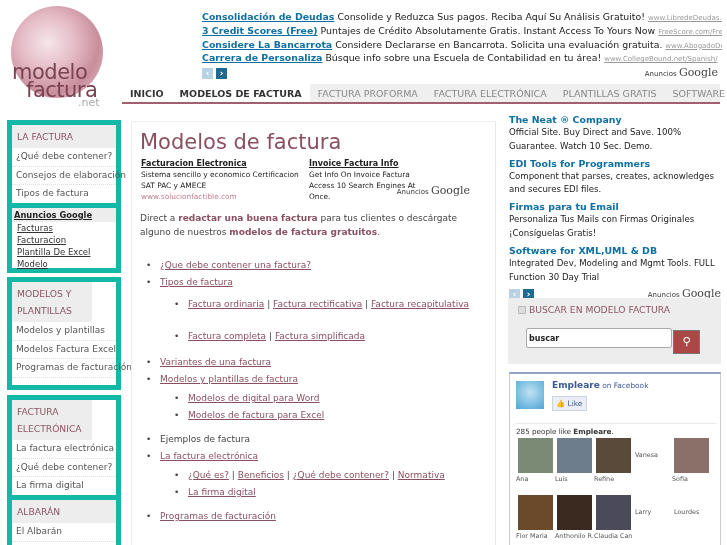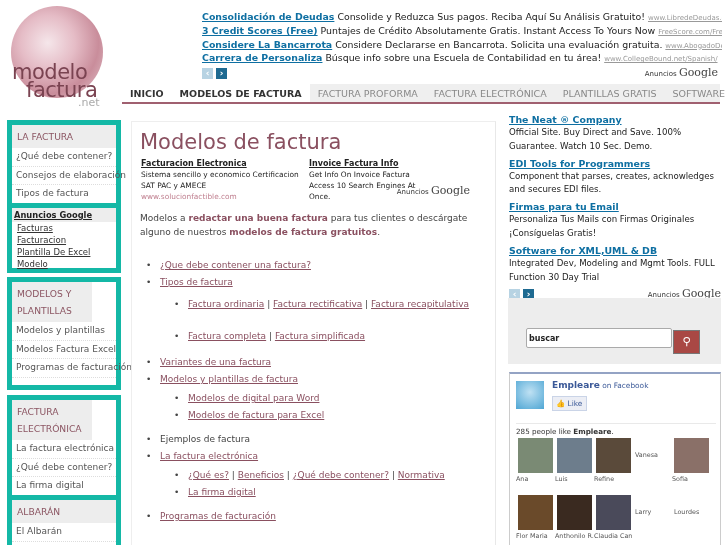--- a/index.html
+++ b/index.html
@@ -46,21 +46,21 @@
 .inads .adsby{position:absolute;right:22px;top:27px}
 .intro{font-size:9px;line-height:14px;color:#444;margin-top:11px;margin-left:1px}
 .intro b{color:#8a5060}
 ul.lst{list-style:none;margin-left:7px}
 ul.lst li{font-size:9px;line-height:17px;position:relative;padding-left:14px;color:#444}
 ul.lst li::before{content:"•";position:absolute;left:0;color:#444}
 ul.lst a{color:#8a5060;text-decoration:underline}
 ul.sub{list-style:none;margin-left:14px}
 
 #rads{left:509px;top:113px;width:212px}
-.rad .h{font-size:9.4px;font-weight:bold;color:#0e6fa2;text-decoration:underline;line-height:13px}
+.rad .h{font-size:9.4px;font-weight:bold;color:#0e6fa2;line-height:13px}
 .rad .d{font-size:8.6px;line-height:13.8px;color:#222}
 .rad{margin-bottom:3px}
 
 #search{left:508px;top:298px;width:213px;height:66px;background:#ededed}
 #search .t{position:absolute;left:10px;top:6px;font-size:9.2px;color:#8c5663;white-space:nowrap}
 #search .t i{display:inline-block;width:8px;height:8px;border:1px solid #bbb;background:#ddd;margin-right:3px;vertical-align:-1px}
 #search input{position:absolute;left:18px;top:30px;width:146px;height:20px;border:1px solid #aaa;border-radius:2px;font-size:8px;padding-left:2px;font-family:"DejaVu Sans",sans-serif;color:#222;font-weight:bold}
 #search .btn{position:absolute;left:165px;top:32px;width:27px;height:24px;background:#a94844;border:1px solid #777;color:#fff;font-size:11px;text-align:center;line-height:22px}
 
 #fb{left:509px;top:372px;width:212px;height:180px;border:1px solid #ccc;border-top:2px solid #94a3c4;background:#fff;overflow:hidden}
@@ -155,21 +155,21 @@
       <div>Sistema sencillo y economico Certificacion SAT PAC y AMECE</div>
       <div class="u">www.solucionfactible.com</div>
     </div>
     <div class="inad" style="margin-left:0;width:110px">
       <div class="h">Invoice Factura Info</div>
       <div>Get Info On Invoice Factura Access 10 Search Engines At Once.</div>
 
     </div>
     <div class="adsby" style="right:18px;top:26px"><span>Anuncios</span> <b>Google</b></div>
   </div>
-  <p class="intro"><span>Modelos a </span><b>redactar una buena factura</b><span> para tus clientes o descárgate alguno de nuestros </span><b>modelos de factura gratuitos</b><span>.</span></p>
+  <p class="intro"><span>Direct a </span><b>redactar una buena factura</b><span> para tus clientes o descárgate alguno de nuestros </span><b>modelos de factura gratuitos</b><span>.</span></p>
 
   <ul class="lst" style="margin-top:18px">
     <li><a>¿Que debe contener una factura?</a></li>
     <li><a>Tipos de factura</a>
       <ul class="sub" style="margin-top:5px">
         <li><a>Factura ordinaria</a><span> | </span><a>Factura rectificativa</a><span> | </span><a>Factura recapitulativa</a></li>
         <li style="margin-top:15px"><a>Factura completa</a><span> | </span><a>Factura simplificada</a></li>
       </ul>
     </li>
     <li style="margin-top:9px"><a>Variantes de una factura</a></li>
@@ -210,20 +210,21 @@
   <div style="display:flex;justify-content:space-between;align-items:center;margin-top:1px">
     <div class="arrows">
       <div class="arr l">‹</div>
       <div class="arr r">›</div>
     </div>
     <div class="adsby"><span>Anuncios</span> <b>Google</b></div>
   </div>
 </div>
 
 <div id="search" class="abs">
+  <div class="t"><i></i><span>BUSCAR EN MODELO FACTURA</span></div>
   <input type="text" value="buscar" style="">
   <div class="btn"><span>⚲</span></div>
 </div>
 
 <div id="fb" class="abs">
   <div class="logo"></div>
   <div class="nm"><b>Empleare</b><span> on Facebook</span></div>
   <div class="like"><span>👍</span> <span>Like</span></div>
   <div class="cnt"><span>285 people like </span><b>Empleare</b><span>.</span></div>
   <div class="fans">

